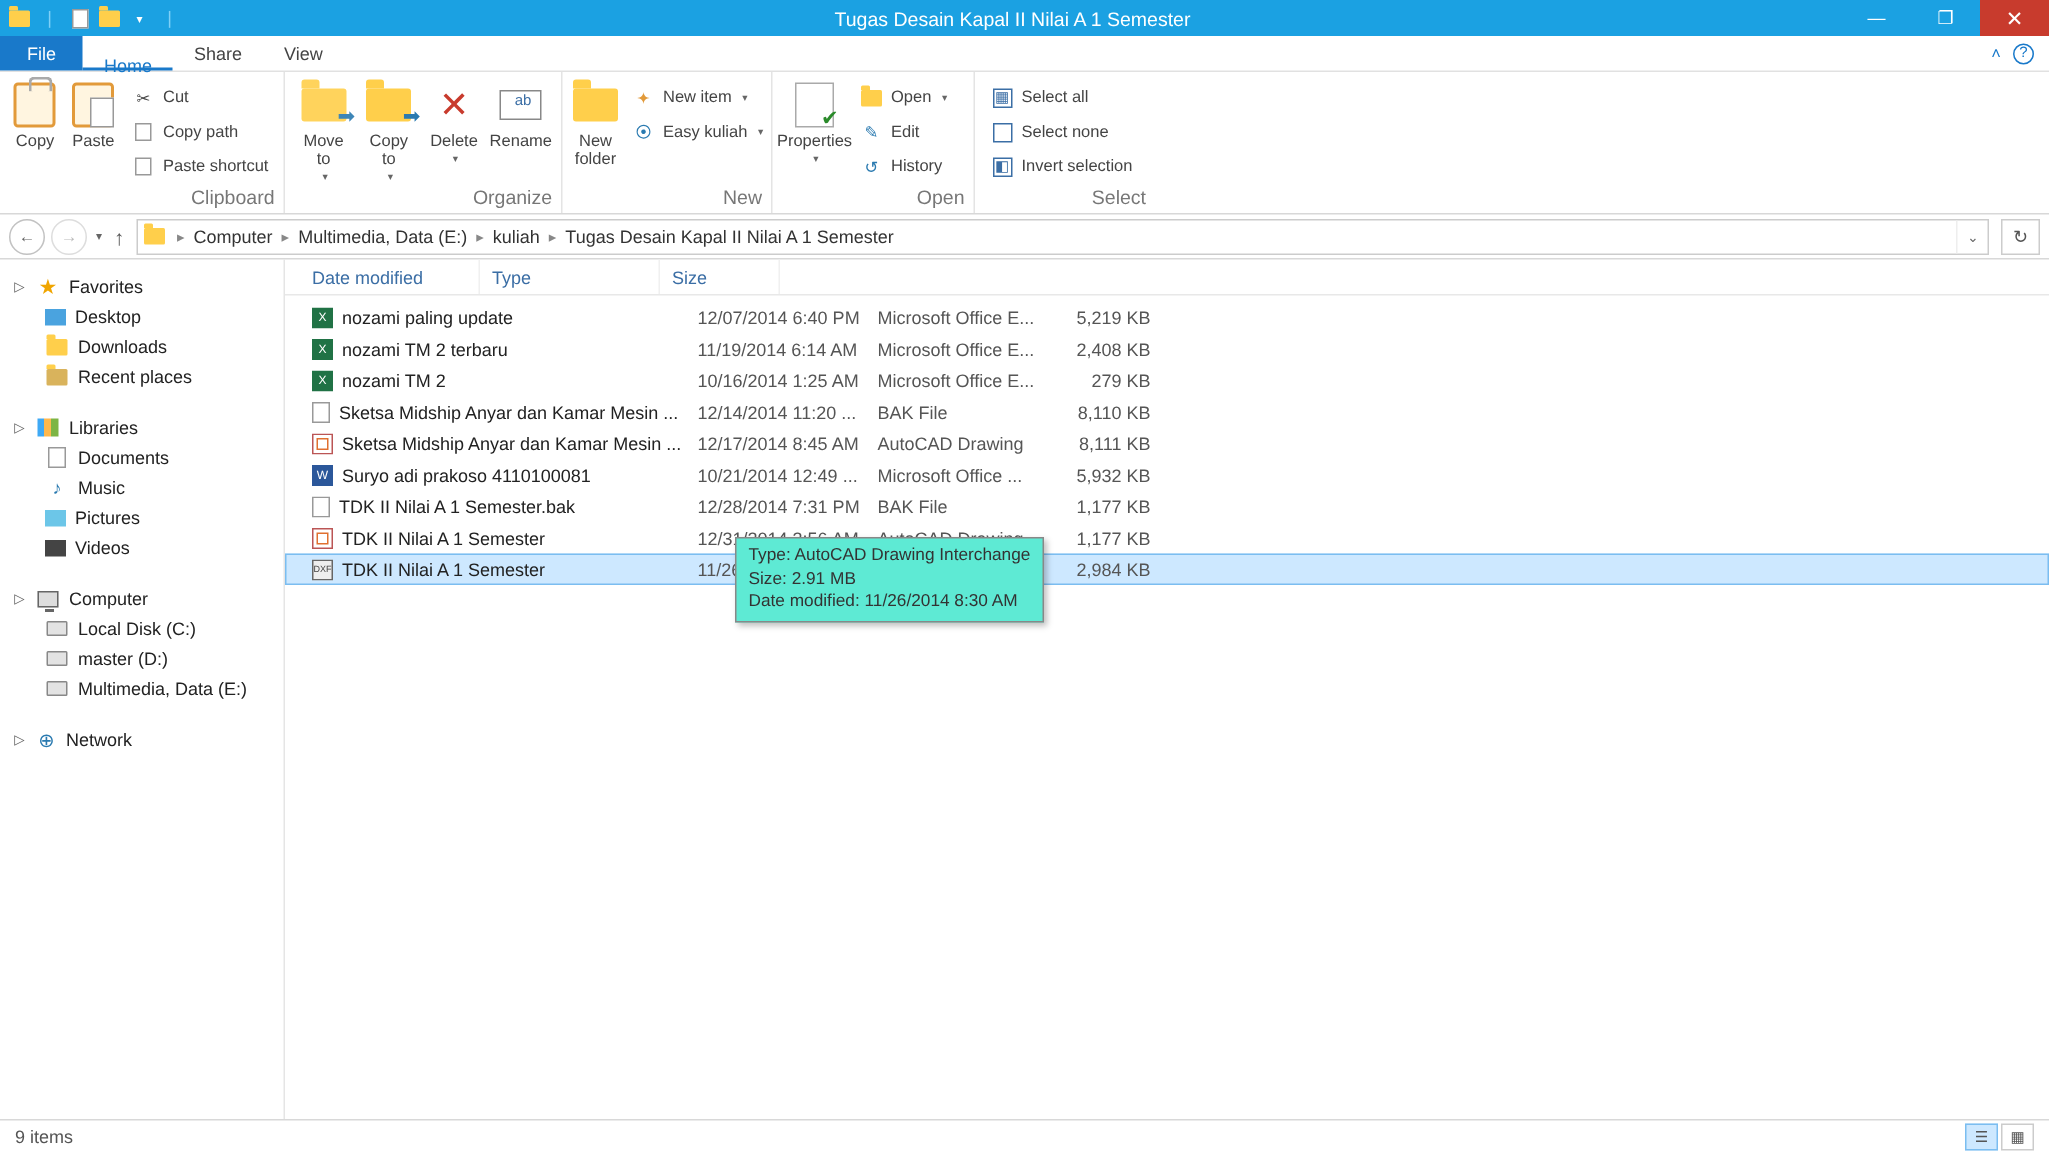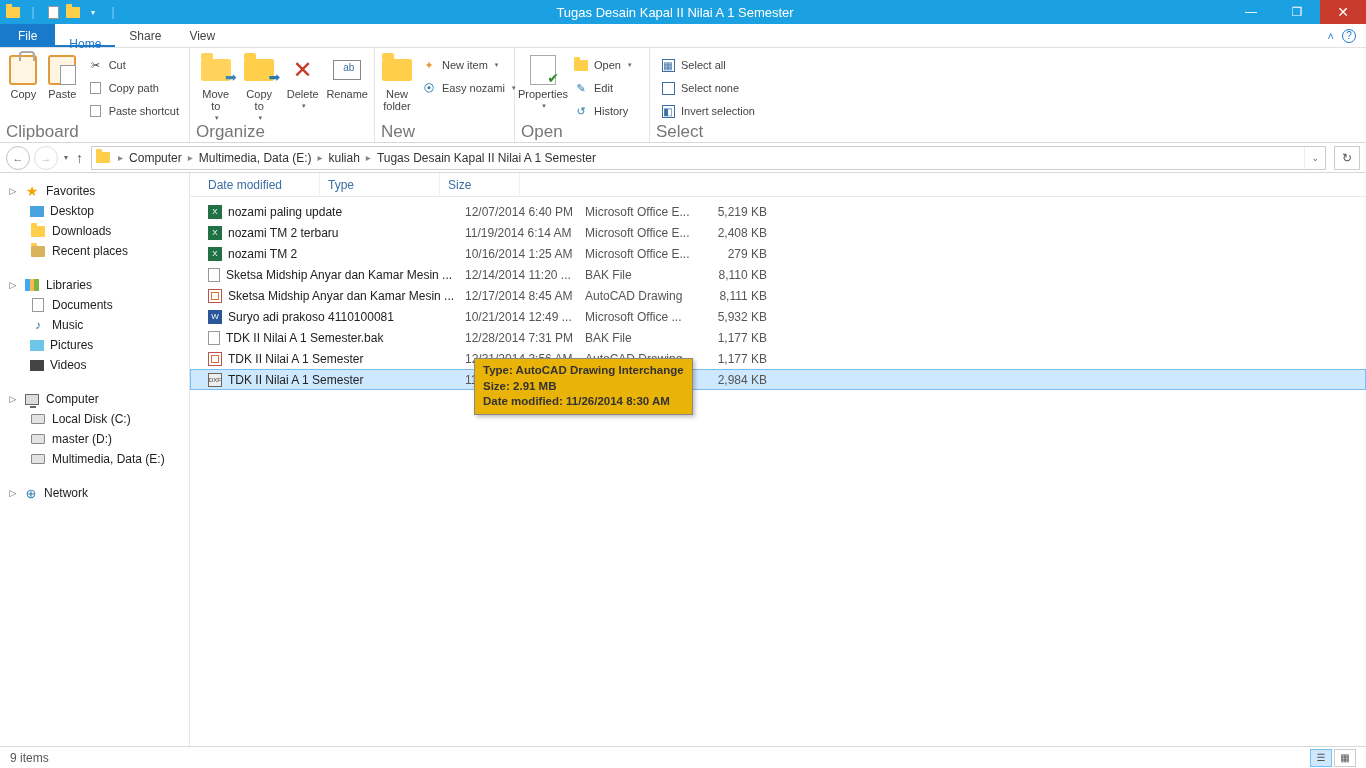--- a/index.html
+++ b/index.html
@@ -19,21 +19,21 @@
 .file-tab { background: #1979ca; color: #fff; padding: 0 18px; display: flex; align-items: center; font-size: 12px; }
 .rtab { padding: 0 14px; display: flex; align-items: center; color: #444; font-size: 12px; }
 .rtab.active { color: #1979ca; border-bottom: 2px solid #1979ca; margin-top: 19px; }
 .ribbon-tabs-spacer { flex: 1; }
 .ribbon-help { display: flex; align-items: center; gap: 8px; padding-right: 10px; color: #1979ca; }
 
 
 .ribbon { height: 95px; background: #fff; border-bottom: 1px solid #d8d8d8; display: flex; }
 .rgroup { border-right: 1px solid #e4e4e4; padding: 4px 6px 2px 6px; display: flex; flex-direction: column; }
 .rgroup-content { flex: 1; display: flex; align-items: flex-start; gap: 4px; }
-.rgroup-label { text-align: left; font-size: 17px; color: #777; height: 16px; line-height: 16px; }
+.rgroup-label { text-align: right; font-size: 13px; color: #777; height: 16px; line-height: 16px; }
 .big-btn { width: 44px; display: flex; flex-direction: column; align-items: center; justify-content: flex-start; font-size: 11px; text-align: center; color: #444; gap: 2px; padding-top: 2px; }
 .big-btn.narrow { width: 42px; }
 .big-ico { width: 32px; height: 32px; display: flex; align-items: center; justify-content: center; }
 .small-col { display: flex; flex-direction: column; gap: 3px; padding-top: 3px; }
 .small-btn { display: flex; align-items: center; gap: 5px; font-size: 11px; color: #444; height: 20px; padding: 0 4px; white-space: nowrap; }
 .small-ico { width: 16px; height: 16px; display: inline-flex; align-items: center; justify-content: center; }
 .dd { font-size: 7px; color: #666; margin-left: 2px; }
 
 
 .navbar { height: 30px; border-bottom: 1px solid #d8d8d8; display: flex; align-items: center; padding: 0 6px; gap: 4px; }
@@ -71,21 +71,21 @@
 
 .files { padding-top: 4px; }
 .row { display: flex; align-items: center; height: 21px; padding-left: 10px; font-size: 12px; color: #222; }
 .row.sel { background: #cde8ff; outline: 1px solid #7bbdf0; outline-offset: -1px; }
 .cell { overflow: hidden; text-overflow: ellipsis; white-space: nowrap; }
 .cell.name { width: 257px; display: flex; align-items: center; gap: 6px; padding-left: 8px; }
 .cell.date { width: 120px; color: #555; padding-left: 8px; }
 .cell.type { width: 120px; color: #555; padding-left: 8px; }
 .cell.size { width: 80px; color: #555; text-align: right; padding-right: 10px; }
 
-.tooltip { position: absolute; left: 284px; top: 185px; background: #eab308; border: 1px solid #888; box-shadow: 2px 2px 4px rgba(0,0,0,.25); padding: 4px 8px; font-size: 11.5px; color: #333; line-height: 1.35; font-weight: bold; }
+.tooltip { position: absolute; left: 300px; top: 185px; background: #5eead4; border: 1px solid #888; box-shadow: 2px 2px 4px rgba(0,0,0,.25); padding: 4px 8px; font-size: 11.5px; color: #333; line-height: 1.35; }
 
 
 .status { height: 22px; border-top: 1px solid #d8d8d8; display: flex; align-items: center; padding: 0 10px; font-size: 12px; color: #555; }
 .status-right { margin-left: auto; display: flex; gap: 2px;}
 .view-btn { width: 22px; height: 18px; border: 1px solid #ccc; display:flex; align-items:center; justify-content:center; font-size:10px; }
 .view-btn.active{ background:#cde8ff; border-color:#7bbdf0;}
 
 
 .folder-ico { width: 14px; height: 11px; background: #ffcf4b; border-radius: 1px; position: relative; }
 .folder-ico:before { content: ""; position: absolute; top: -3px; left: 0; width: 6px; height: 3px; background: #ffcf4b; border-radius: 1px 1px 0 0; }
@@ -238,21 +238,21 @@
 folder</span>
         </div>
       <div class="small-col">
         <div class="small-btn">
             <span class="small-ico" style="color:#e29a3a;">✦</span>
             <span>New item</span>
             <span class="dd">▾</span>
           </div>
         <div class="small-btn">
             <span class="small-ico" style="color:#2a7ab0;">⦿</span>
-            <span>Easy nozami</span>
+            <span>Easy kuliah</span>
             <span class="dd">▾</span>
           </div>
       </div>
     </div>
     <div class="rgroup-label">New</div>
   </div>
 
   <div class="rgroup" style="width:135px;">
     <div class="rgroup-content">
       <div class="big-btn">

